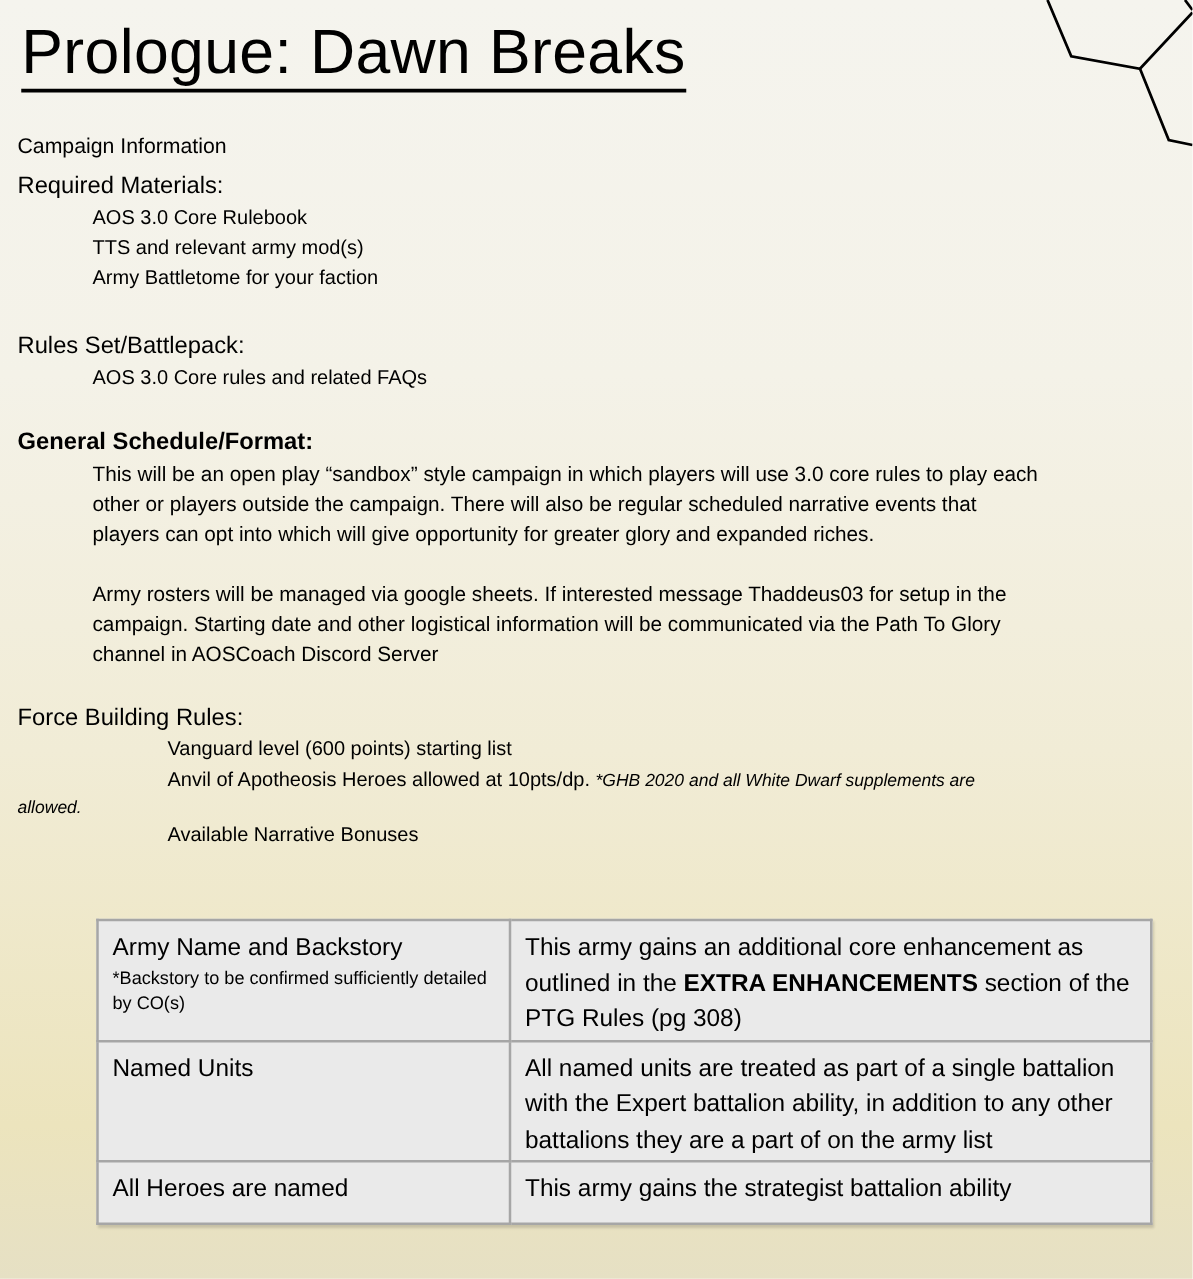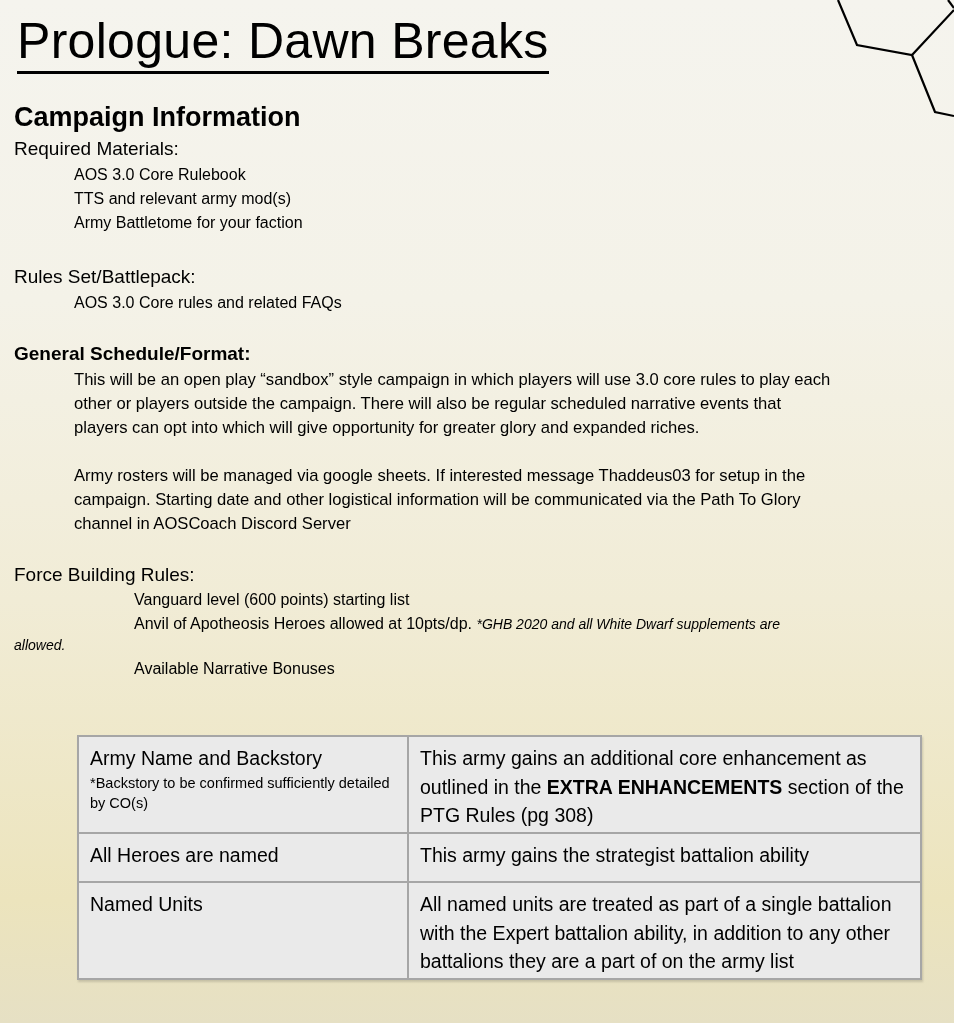--- a/index.html
+++ b/index.html
@@ -8,21 +8,21 @@
     font-family: "Liberation Sans", "DejaVu Sans", sans-serif;
     color: #000;
     background: linear-gradient(to bottom, #f5f4ee 0px, #f4f2e8 300px, #f1ecd6 600px, #ece4bd 900px, #e6e0c4 1023px);
   }
   .hex { position: absolute; left: 0; top: 0; width: 954px; height: 140px; pointer-events: none; }
   .title {
     position: absolute; left: 6px; top: 0px; margin: 11px;
     font-size: 50px; font-weight: normal; line-height: 60px; letter-spacing: 0.3px;
     border-bottom: 3px solid #000; padding-bottom: 0; white-space: nowrap;
   }
-  .section-title { position: absolute; left: 14px; top: 100px; font-size: 27px; font-weight: bold; margin: 0; line-height: 34px; }
+  .section-title { position: absolute; left: 14px; top: 100px; font-size: 17px; font-weight: normal; margin: 0; line-height: 34px; }
   .heading { position: absolute; left: 14px; font-size: 19px; line-height: 24px; margin: 0; }
   .item { position: absolute; font-size: 16px; line-height: 24px; margin: 0; white-space: nowrap; }
   .note { font-style: italic; font-size: 14px; }
   .allowed { position: absolute; left: 14px; top: 636px; font-style: italic; font-size: 14px; line-height: 18px; }
   table.bonus {
     position: absolute; left: 77px; top: 735px; width: 845px;
     border-collapse: collapse; background: #eaeaea;
     box-shadow: 1px 2px 2px rgba(0,0,0,0.15);
   }
   table.bonus td {
@@ -74,21 +74,21 @@
 <table class="bonus">
   <tbody>
       <tr>
     <td class="c1">
       <span>Army Name and Backstory</span>
       <span class="small-note">*Backstory to be confirmed sufficiently detailed by CO(s)</span>
     </td>
     <td><span>This army gains an additional core enhancement as outlined in the </span><b>EXTRA ENHANCEMENTS</b><span> section of the PTG Rules (pg 308)</span></td>
   </tr>
   <tr>
+    <td class="c1">Named Units</td>
+    <td>All named units are treated as part of a single battalion with the Expert battalion ability, in addition to any other battalions they are a part of on the army list</td>
+  </tr>
+  <tr>
     <td class="c1" style="padding-bottom:12px;">All Heroes are named</td>
     <td style="padding-bottom:12px;">This army gains the strategist battalion ability</td>
-  </tr>
-  <tr>
-    <td class="c1">Named Units</td>
-    <td>All named units are treated as part of a single battalion with the Expert battalion ability, in addition to any other battalions they are a part of on the army list</td>
   </tr>
 </tbody>
   </table>
 
 </body></html>

